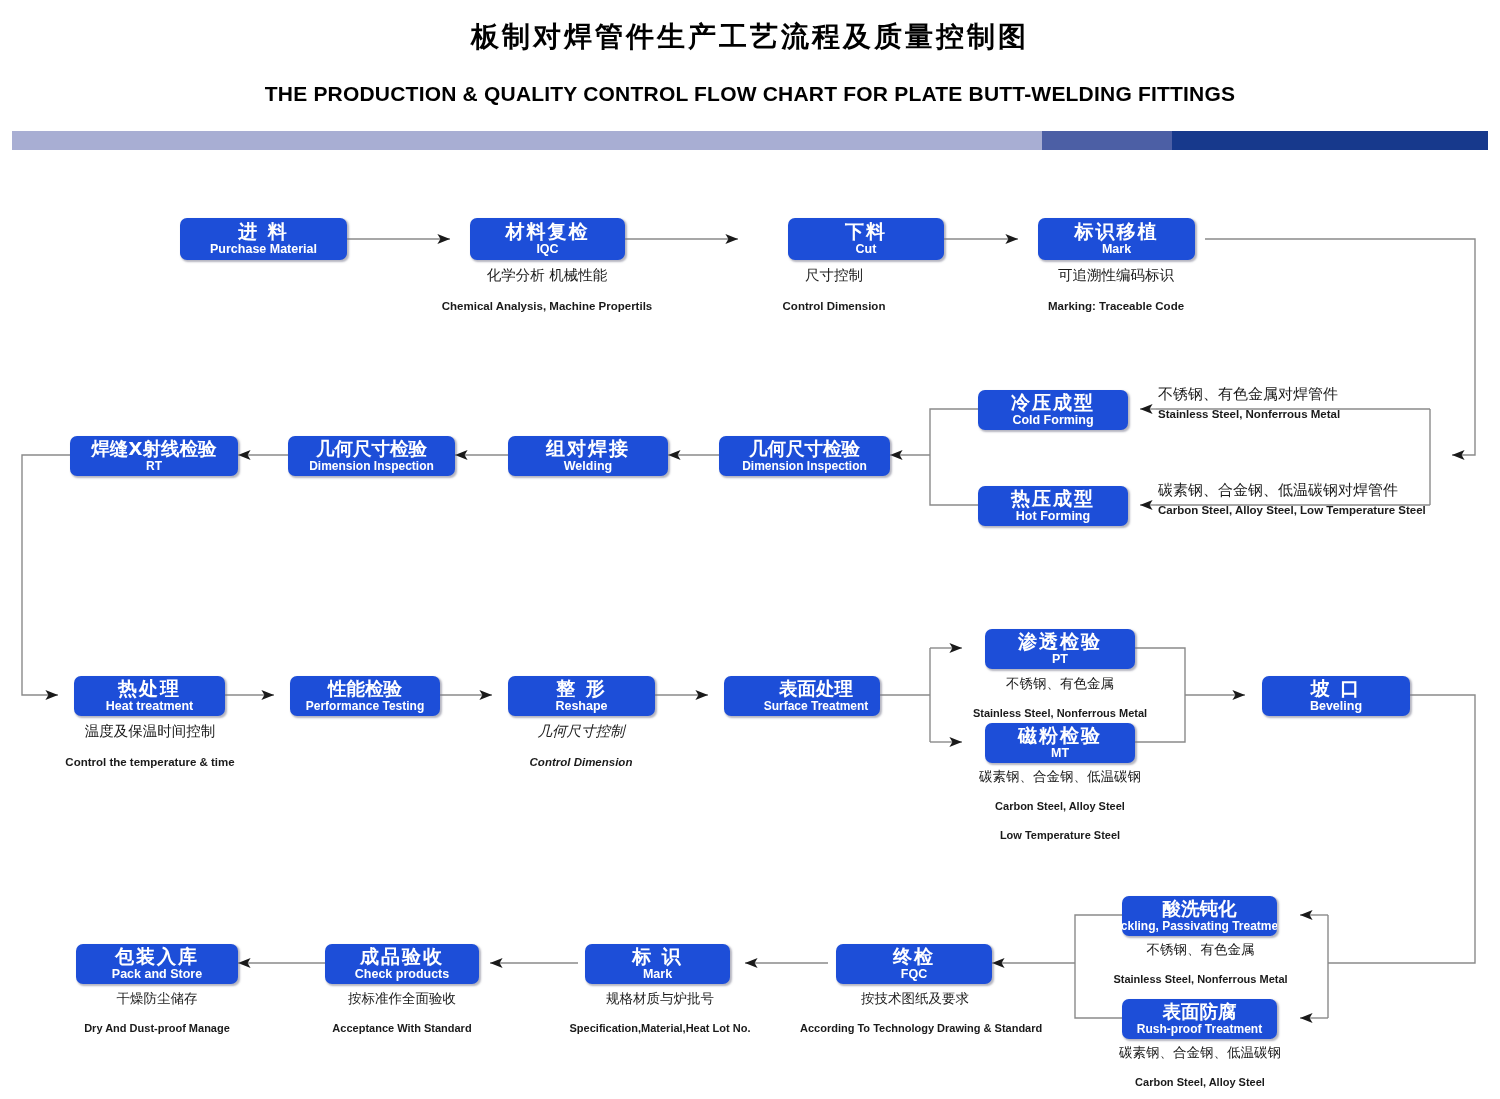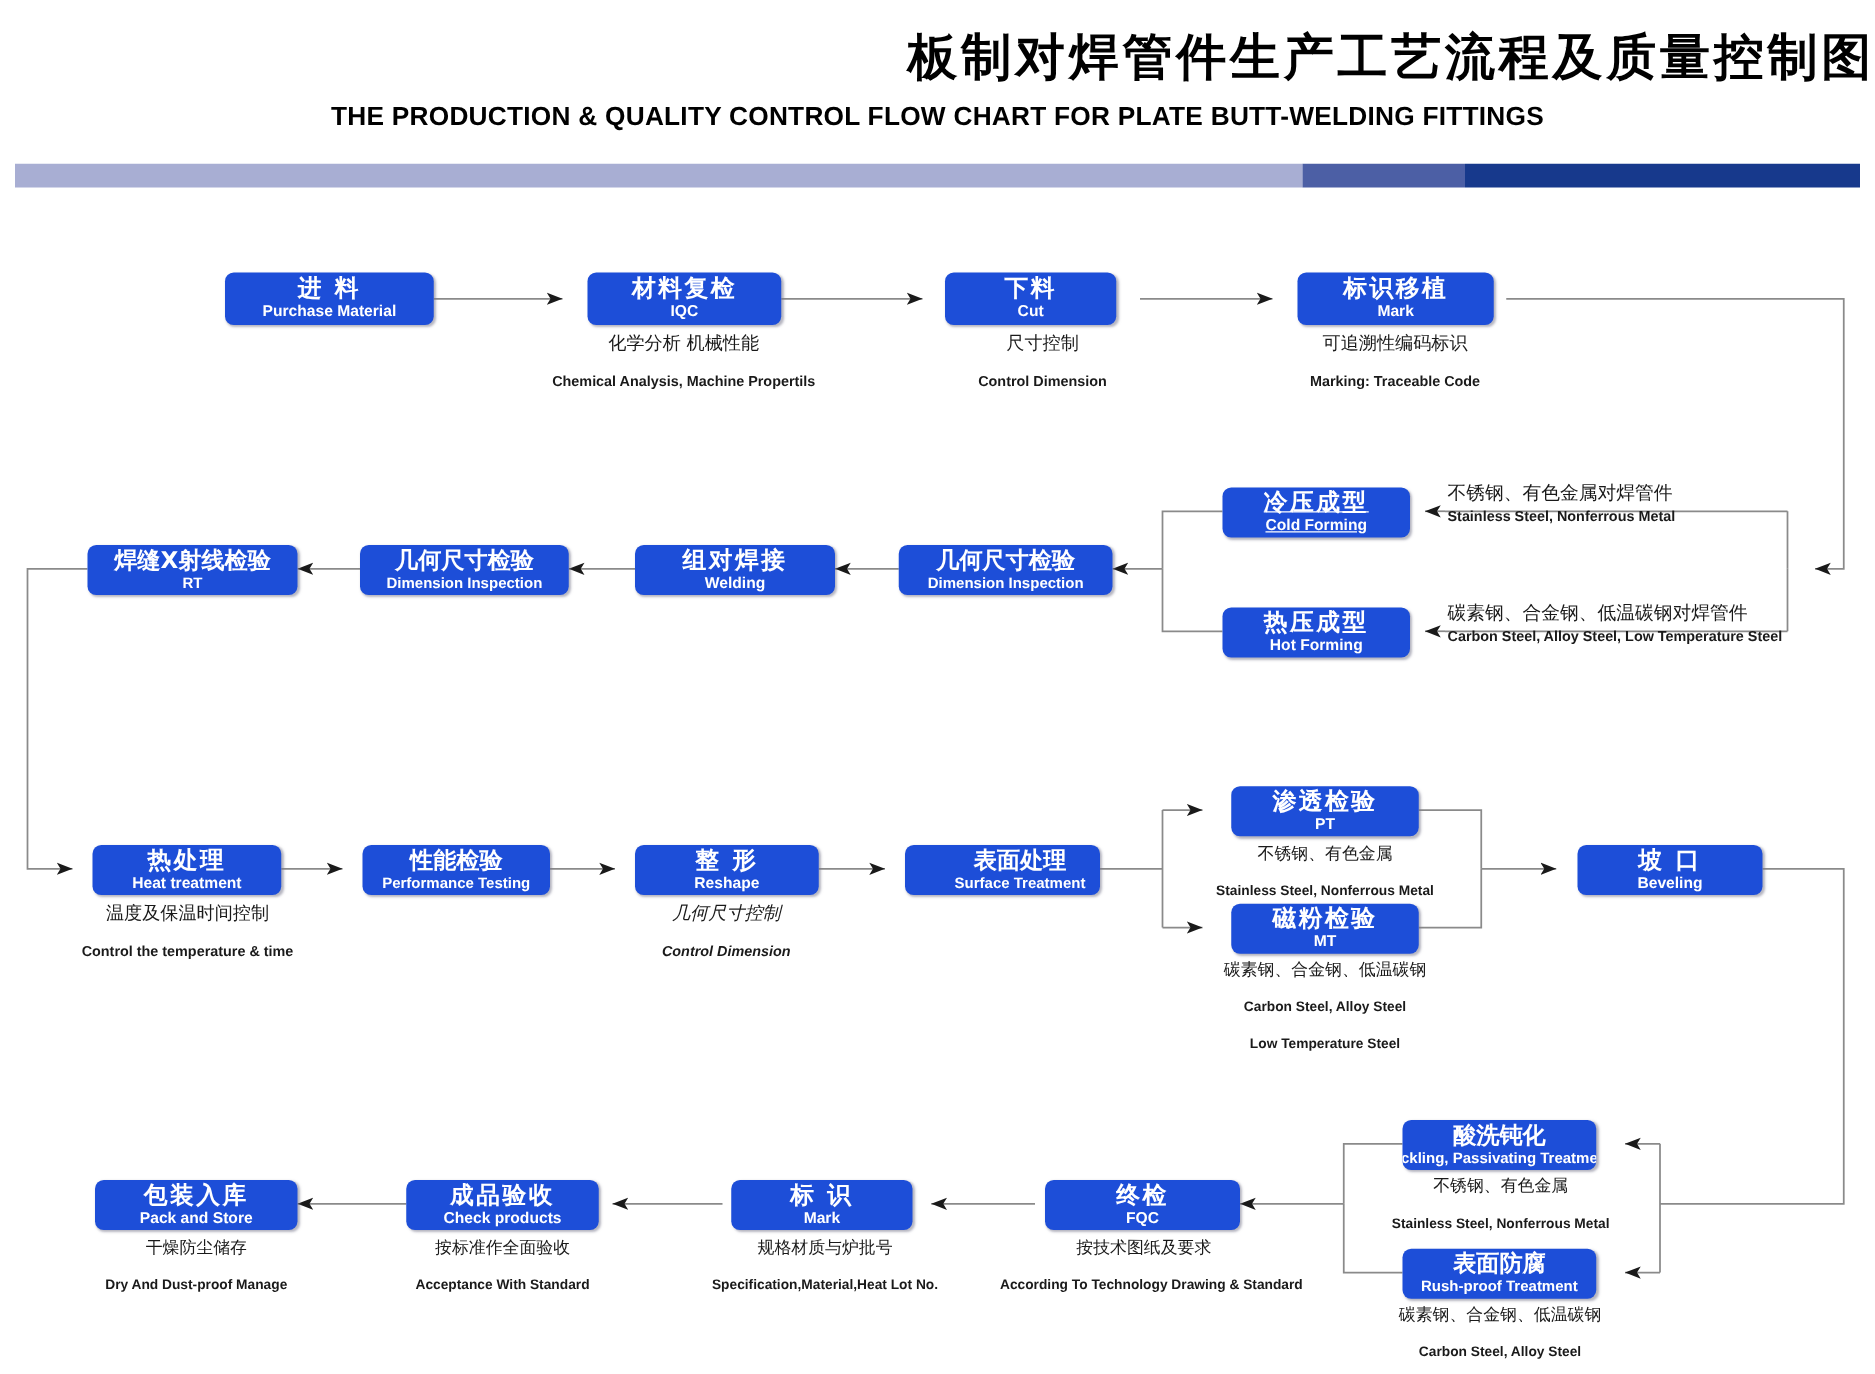--- a/index.html
+++ b/index.html
@@ -8,22 +8,22 @@
     background:#ffffff;
     font-family:"Liberation Sans","DejaVu Sans",sans-serif;
     position:relative;
     overflow:hidden;
     -webkit-font-smoothing:antialiased;
   }
   #canvas{position:absolute;left:0;top:0;width:1500px;height:1099px;}
 
   
   .title-cn{
-    position:absolute;left:0;top:18px;width:1500px;text-align:right;
-    font-size:40px;font-weight:bold;color:#000;letter-spacing:3px;
+    position:absolute;left:0;top:18px;width:1500px;text-align:center;
+    font-size:28px;font-weight:bold;color:#000;letter-spacing:3px;
     font-family:"DejaVu Sans","Liberation Sans",sans-serif;
   }
   .title-en{
     position:absolute;left:0;top:82px;width:1500px;text-align:center;
     font-size:21px;font-weight:bold;color:#000;letter-spacing:0.2px;
   }
   .bar{position:absolute;top:131px;height:19px;}
   .bar-a{left:12px;width:1030px;background:#a8aed3;}
   .bar-b{left:1042px;width:130px;background:#4c5fa5;}
   .bar-c{left:1172px;width:316px;background:#17398c;}
@@ -157,39 +157,39 @@
 
   <div class="box" style="left:470px;top:218px;width:155px;height:42px;">
     <span class="cn">材料复检</span>
     <span class="en">IQC</span>
   </div>
   <div class="cap" style="left:397px;top:266px;width:300px;">
     <span class="cn">化学分析 机械性能</span>
     <span class="en">Chemical  Analysis,  Machine Propertils</span>
   </div>
 
-  <div class="box" style="left:756px;top:218px;width:137px;height:42px;">
+  <div class="box" style="left:788px;top:218px;width:156px;height:42px;">
     <span class="cn">下料</span>
     <span class="en">Cut</span>
   </div>
   <div class="cap" style="left:709px;top:266px;width:250px;">
     <span class="cn">尺寸控制</span>
     <span class="en">Control Dimension</span>
   </div>
 
   <div class="box" style="left:1038px;top:218px;width:157px;height:42px;">
     <span class="cn">标识移植</span>
     <span class="en">Mark</span>
   </div>
   <div class="cap" style="left:991px;top:266px;width:250px;">
     <span class="cn">可追溯性编码标识</span>
     <span class="en">Marking: Traceable  Code</span>
   </div>
 
-  <div class="box" style="left:978px;top:390px;width:150px;height:40px;text-decoration:underline;">
+  <div class="box" style="left:978px;top:390px;width:150px;height:40px;">
     <span class="cn">冷压成型</span>
     <span class="en">Cold Forming</span>
   </div>
   <div class="side" style="left:1158px;top:385px;">
     <span class="cn">不锈钢、有色金属对焊管件</span>
     <span class="en">Stainless Steel, Nonferrous Metal</span>
   </div>
 
   <div class="box" style="left:978px;top:486px;width:150px;height:40px;">
     <span class="cn">热压成型</span>

